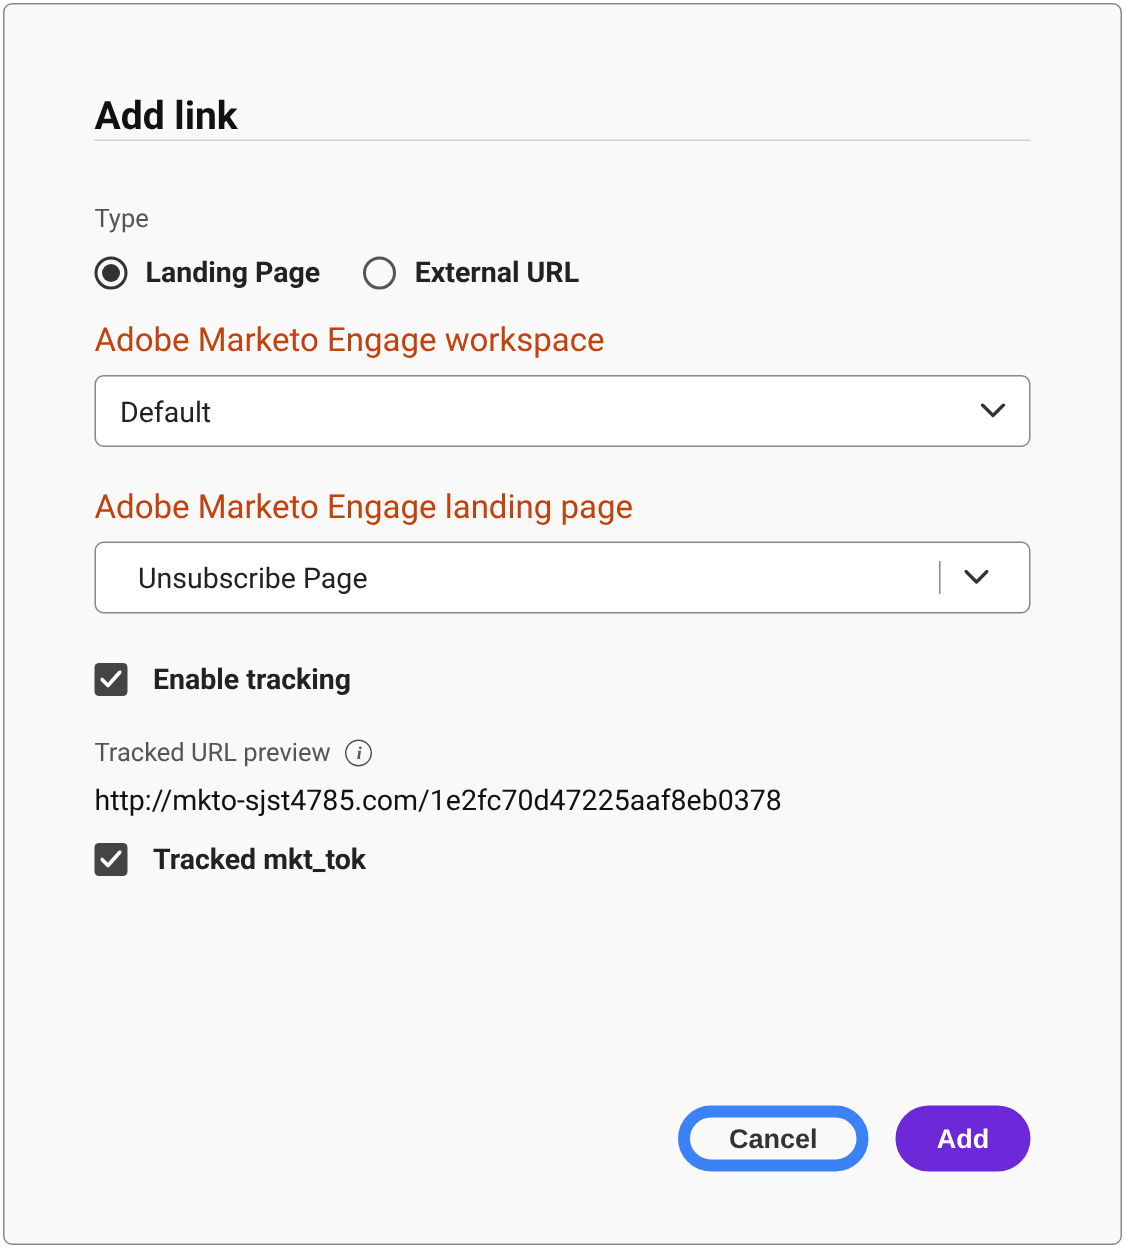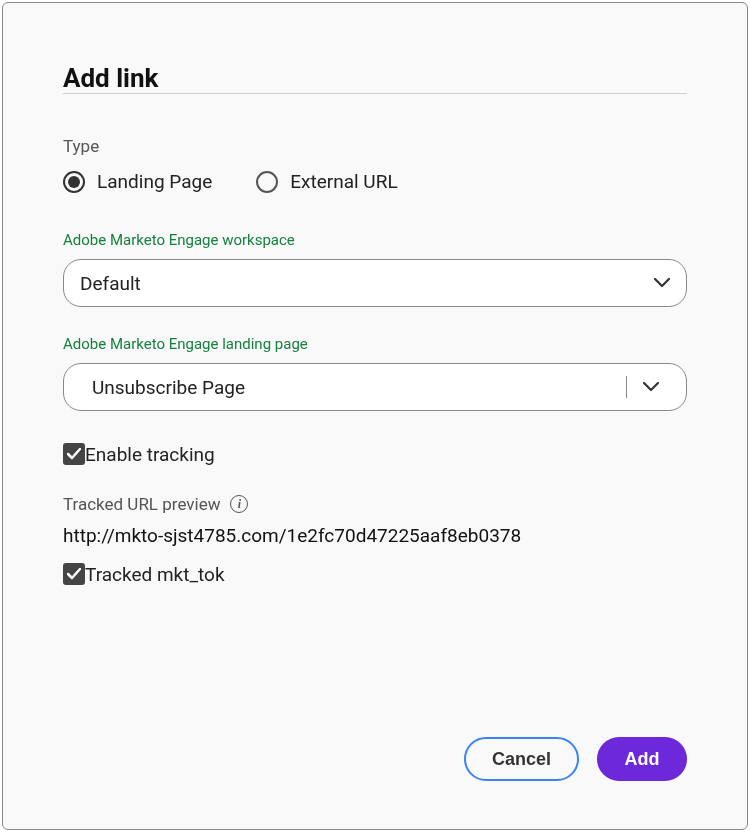--- a/index.html
+++ b/index.html
@@ -31,22 +31,23 @@
       margin-bottom: 42px;
     }
     .label {
       font-size: 17px;
       color: #555;
       margin-bottom: 14px;
     }
     .radio-group {
       display: flex;
       align-items: center;
-      gap: 44px;
-      margin-bottom: 38px;
+      gap: 29px;
+      margin-bottom: 22px;
+      font-weight: bold;
     }
     .radio-item {
       display: flex;
       align-items: center;
       gap: 12px;
       cursor: pointer;
     }
     .radio-outer {
       width: 22px;
       height: 22px;
@@ -64,29 +65,29 @@
       width: 12px;
       height: 12px;
       border-radius: 50%;
       background: #333;
     }
     .radio-text {
       font-size: 19px;
       color: #222;
     }
     .field-label {
-      font-size: 15px;
-      color: #15803d;
+      font-size: 22px;
+      color: #c2410c;
       margin-bottom: 10px;
     }
     .select {
       width: 100%;
       height: 48px;
       border: 1px solid #888;
-      border-radius: 18px;
+      border-radius: 6px;
       background: #fff;
       display: flex;
       align-items: center;
       justify-content: space-between;
       padding: 0 16px;
       margin-bottom: 28px;
       cursor: pointer;
     }
     .select-text {
       font-size: 19px;
@@ -109,23 +110,24 @@
     .select.split .select-arrow {
       width: 48px;
       height: 100%;
       border-left: 1px solid #888;
       display: flex;
       align-items: center;
       justify-content: center;
     }
     .checkbox-row {
       display: flex;
-      align-items: flex-start;
-      gap: 0;
+      align-items: flex-end;
+      gap: 17px;
       margin-bottom: 28px;
+      font-weight: bold;
     }
     .checkbox {
       width: 22px;
       height: 22px;
       border-radius: 3px;
       background: #444;
       display: flex;
       align-items: center;
       justify-content: center;
       cursor: pointer;
@@ -181,21 +183,21 @@
       font-size: 18px;
       font-weight: 600;
       cursor: pointer;
       display: flex;
       align-items: center;
       justify-content: center;
       border: none;
     }
     .btn-cancel {
       background: #f9f9f9;
-      border: 2px solid #3b82f6;
+      border: 8px solid #3b82f6;
       color: #333;
     }
     .btn-add {
       background: #6d28d9;
       color: #fff;
       min-width: 90px;
     }
   </style>
 </head>
 <body>

